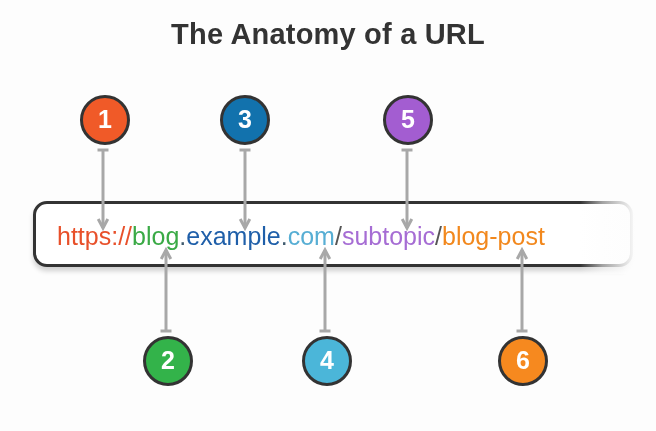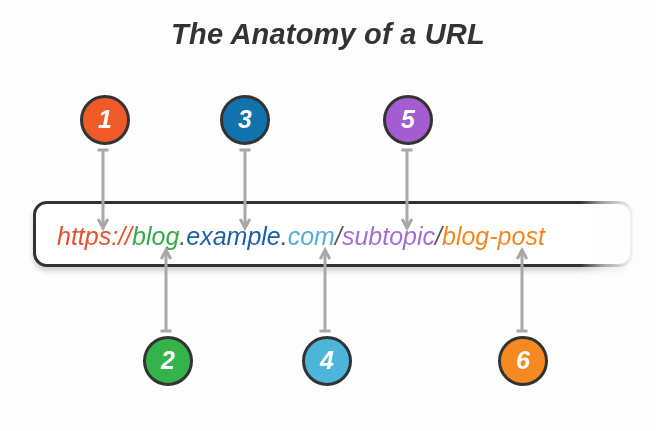--- a/index.html
+++ b/index.html
@@ -13,21 +13,20 @@
     font-family: "Liberation Sans", sans-serif;
     overflow: hidden;
     position: relative;
   }
 
   #stage {
     position: absolute;
     inset: 0;
     width: 656px;
     height: 329px;
-    font-style: italic;
   }
 
   
   #page-title {
     position: absolute;
     top: 18px;
     left: 0;
     width: 656px;
     text-align: center;
     font-size: 29px;

